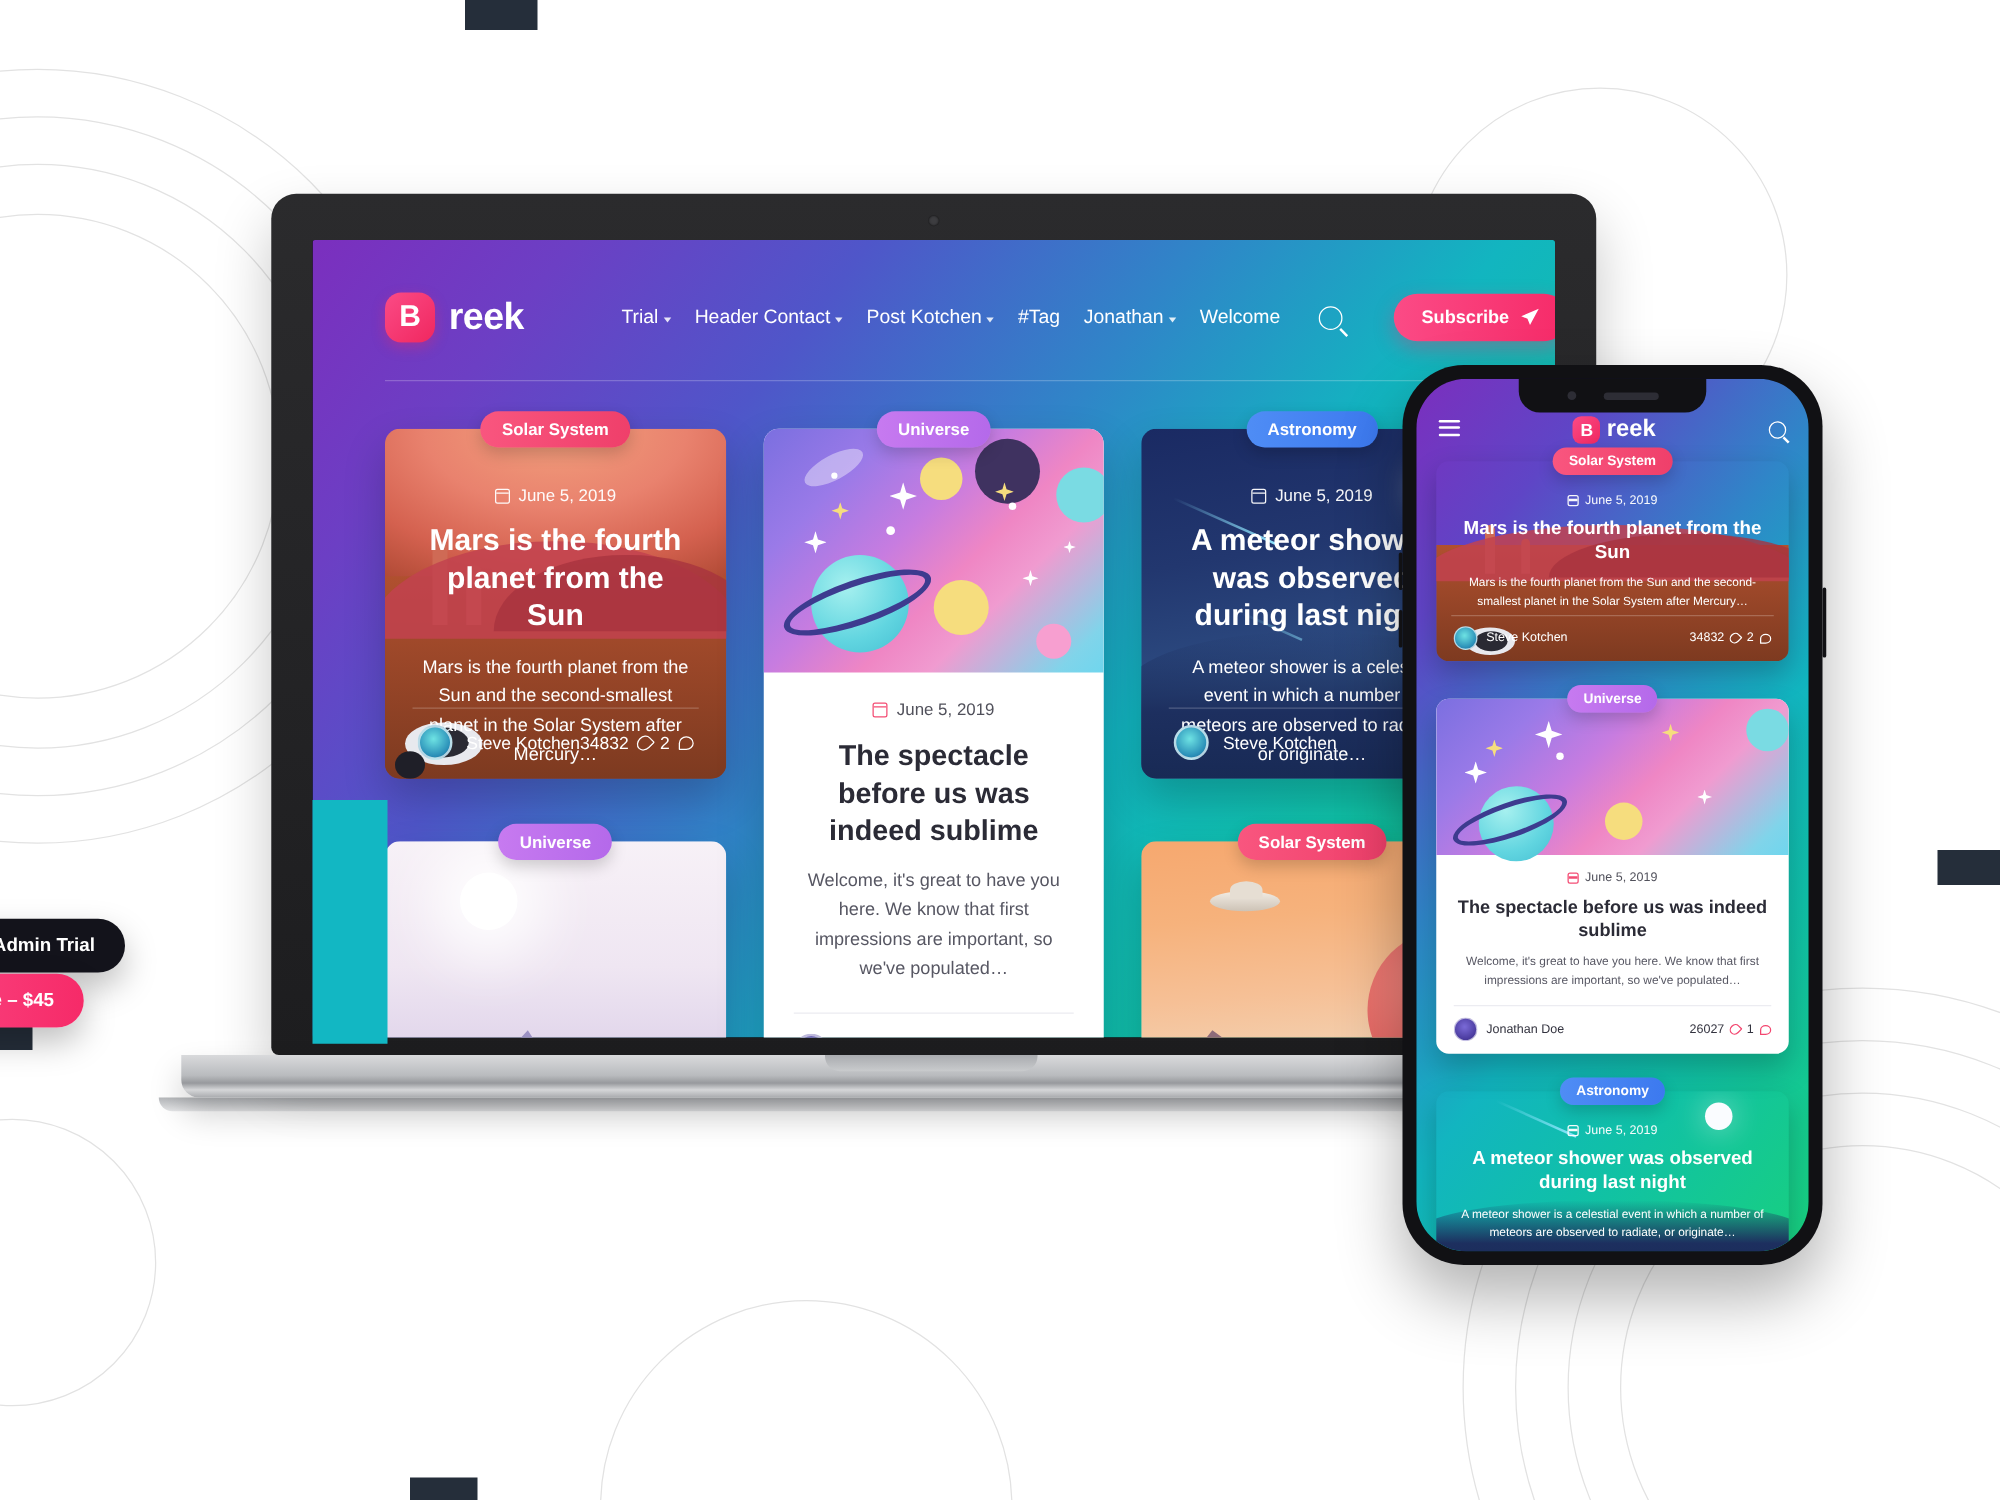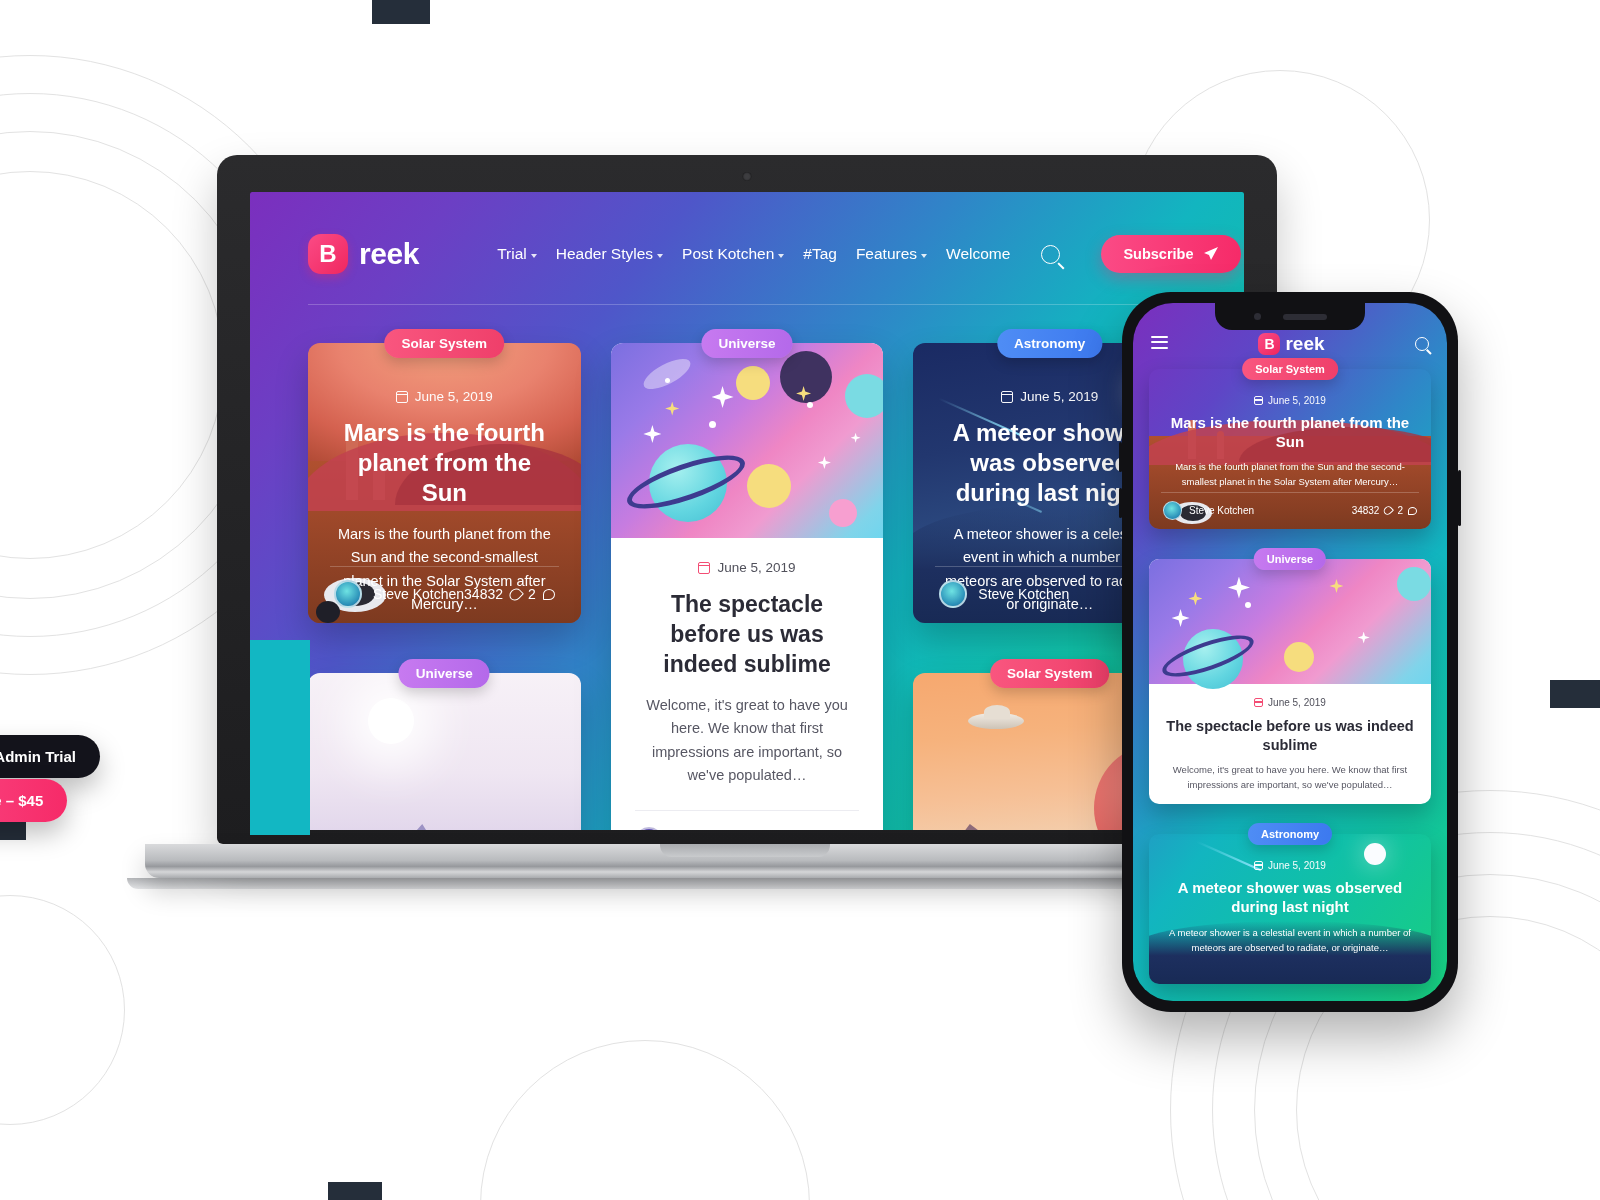--- a/index.html
+++ b/index.html
@@ -275,32 +275,32 @@
             <div class="logo">
               <div class="logo-badge">B</div>
               <div class="logo-text">reek</div>
             </div>
             <div class="nav">
               <a href="#">
                   <span>Trial</span>
                   <i class="caret"></i>
                 </a>
               <a href="#">
-                  <span>Header Styles</span>
+                  <span>Header Contact</span>
                   <i class="caret"></i>
                 </a>
               <a href="#">
                   <span>Post Kotchen</span>
                   <i class="caret"></i>
                 </a>
               <a href="#">
                   <span>#Tag</span>
                 </a>
               <a href="#">
-                  <span>Features</span>
+                  <span>Jonathan</span>
                   <i class="caret"></i>
                 </a>
               <a href="#">
                   <span>Welcome</span>
                 </a>
               <span class="search-ic"></span>
               <button class="subscribe">
                 <span>Subscribe</span>
                 <svg width="16" height="16" viewBox="0 0 16 16">
                     <path d="M15 1L1 7l5 2 2 5 7-13z" fill="#fff"></path>
@@ -529,20 +529,30 @@
                 <div class="ring-p" style="left:4%;top:66%;width:96px;height:28px;border-width:4px;"></div>
               </div>
               <div class="wbody">
                 <div class="meta">
                     <i class="cal"></i>
                     <span>June 5, 2019</span>
                   </div>
                 <h3>The spectacle before us was indeed sublime</h3>
                 <p>Welcome, it's great to have you here. We know that first impressions are important, so we've populated…</p>
               </div>
+              <div class="wfoot">
+                <div class="avatar j"></div>
+                <div class="aname">Jonathan Doe</div>
+                <div class="stats">
+                  <span class="num">26027</span>
+                  <i class="flame"></i>
+                  <span class="num">1</span>
+                  <i class="bub"></i>
+                </div>
+              </div>
             </div>
           </div>
 
           <div class="card pcard">
             <div class="cat astronomy">Astronomy</div>
             <div class="pocard" style="height:150px;">
               <div class="art art-meteor">
                 <div class="moon" style="right:16%;top:6%;width:22px;height:22px;"></div>
                 <div class="trail" style="left:16%;top:14%;width:70px;"></div>
               </div>

